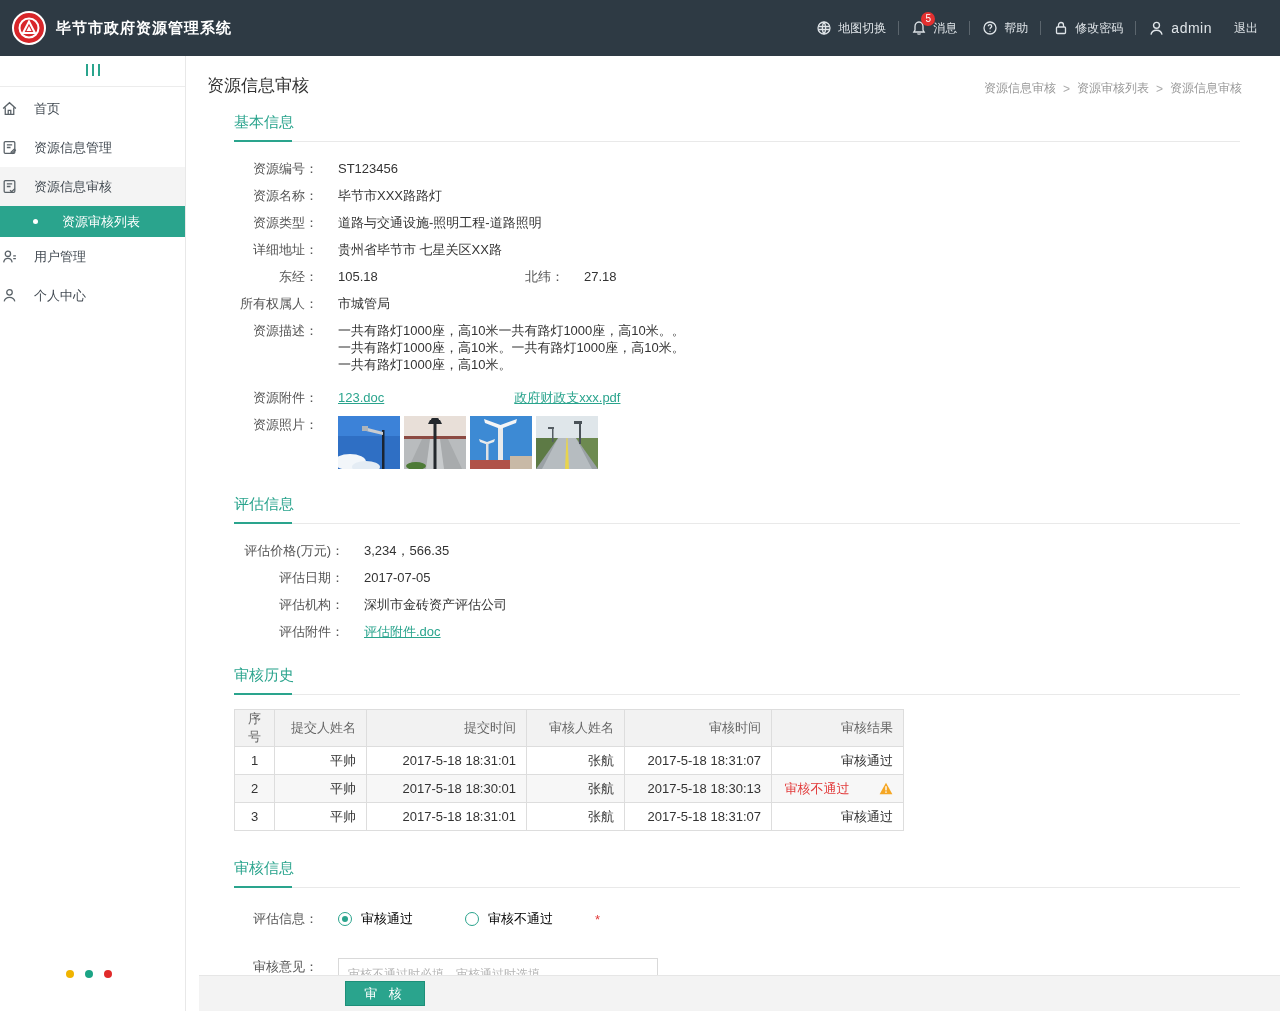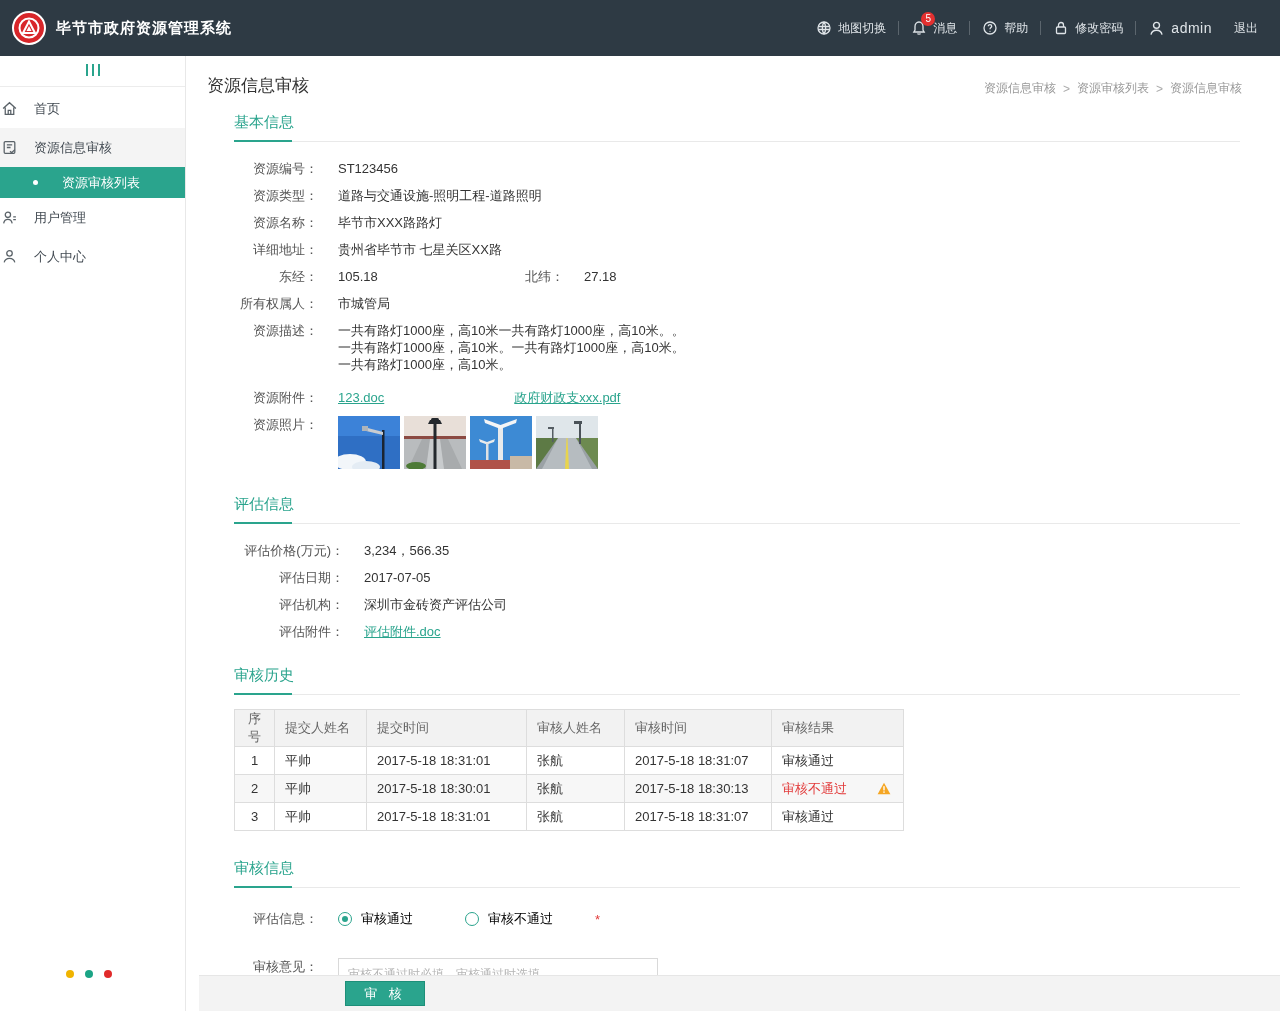--- a/index.html
+++ b/index.html
@@ -71,21 +71,21 @@
   .flink { color:#2aa48d; text-decoration:underline; cursor:pointer; }
   .attach2 { margin-left:130px; }
 
   .photos { display:flex; }
   .photo { width:62px; height:53px; margin-right:4px; cursor:pointer; overflow:hidden; }
   .photo svg { display:block; }
 
   
   .history-table { border-collapse:collapse; margin-top:14px; font-size:13px; }
   .history-table th, .history-table td { border:1px solid #ddd; height:28px; padding:0 10px;
-    text-align:left; font-weight:normal; }
+    text-align:right; font-weight:normal; }
   .history-table th { background:#f2f2f2; color:#666; }
   .history-table td { color:#333; }
   .history-table .c-no { width:40px; text-align:center; }
   .history-table .c-sub { width:92px; }
   .history-table .c-stime { width:160px; }
   .history-table .c-rev { width:98px; }
   .history-table .c-rtime { width:147px; }
   .history-table .c-res { width:132px; }
   .row-alt td { background:#f7f7f7; }
   .res-fail { color:#e23b3b; }
@@ -187,20 +187,29 @@
   </div>
   <div class="menu">
     <div class="menu-item">
       <span class="micon">
         <svg width="17" height="17" viewBox="0 0 16 16" fill="none" stroke="currentColor" stroke-width="1.2">
           <path d="M2 8 L8 2.5 L14 8 M4 7 V13.5 H12 V7 M6.8 13.5 V9.8 H9.2 V13.5"></path>
         </svg>
       </span>
       <span>首页</span>
     </div>
+    <div class="menu-item">
+      <span class="micon">
+        <svg width="17" height="17" viewBox="0 0 16 16" fill="none" stroke="currentColor" stroke-width="1.2">
+          <rect x="3" y="2.5" width="10" height="11" rx="1"></rect>
+          <path d="M5.5 5.5 H10.5 M5.5 8 H9 M9.5 12.5 L12.5 9.5 L13.5 10.5 L10.5 13.5 Z"></path>
+        </svg>
+      </span>
+      <span>资源信息管理</span>
+    </div>
     <div class="menu-item parent-active">
       <span class="micon">
         <svg width="17" height="17" viewBox="0 0 16 16" fill="none" stroke="currentColor" stroke-width="1.2">
           <rect x="3" y="2.5" width="10" height="11" rx="1"></rect>
           <path d="M5.5 5.5 H10.5 M5.5 8 H9 M8.5 11.5 L10 13 L13 10"></path>
         </svg>
       </span>
       <span>资源信息审核</span>
     </div>
     <div class="submenu-item">
@@ -251,26 +260,26 @@
     <div class="sec-rule">
         <i></i>
       </div>
 
     <div class="fields">
       <div class="frow">
         <span class="flabel">资源编号：</span>
         <span class="fvalue">ST123456</span>
       </div>
       <div class="frow">
+        <span class="flabel">资源名称：</span>
+        <span class="fvalue">毕节市XXX路路灯</span>
+      </div>
+      <div class="frow">
         <span class="flabel">资源类型：</span>
         <span class="fvalue">道路与交通设施-照明工程-道路照明</span>
-      </div>
-      <div class="frow">
-        <span class="flabel">资源名称：</span>
-        <span class="fvalue">毕节市XXX路路灯</span>
       </div>
       <div class="frow">
         <span class="flabel">详细地址：</span>
         <span class="fvalue">贵州省毕节市 七星关区XX路</span>
       </div>
       <div class="frow">
         <span class="flabel">东经：</span>
         <span class="fvalue fixed">105.18</span>
         <span class="flabel2">北纬：</span>
         <span class="fvalue">27.18</span>

